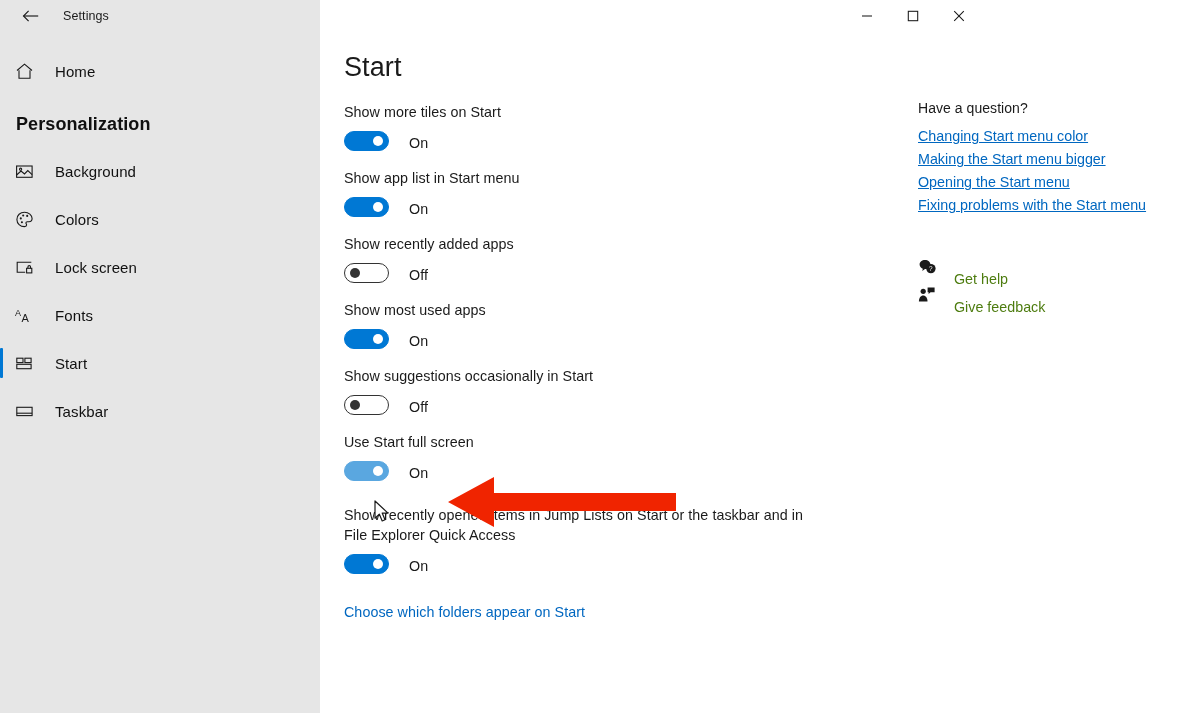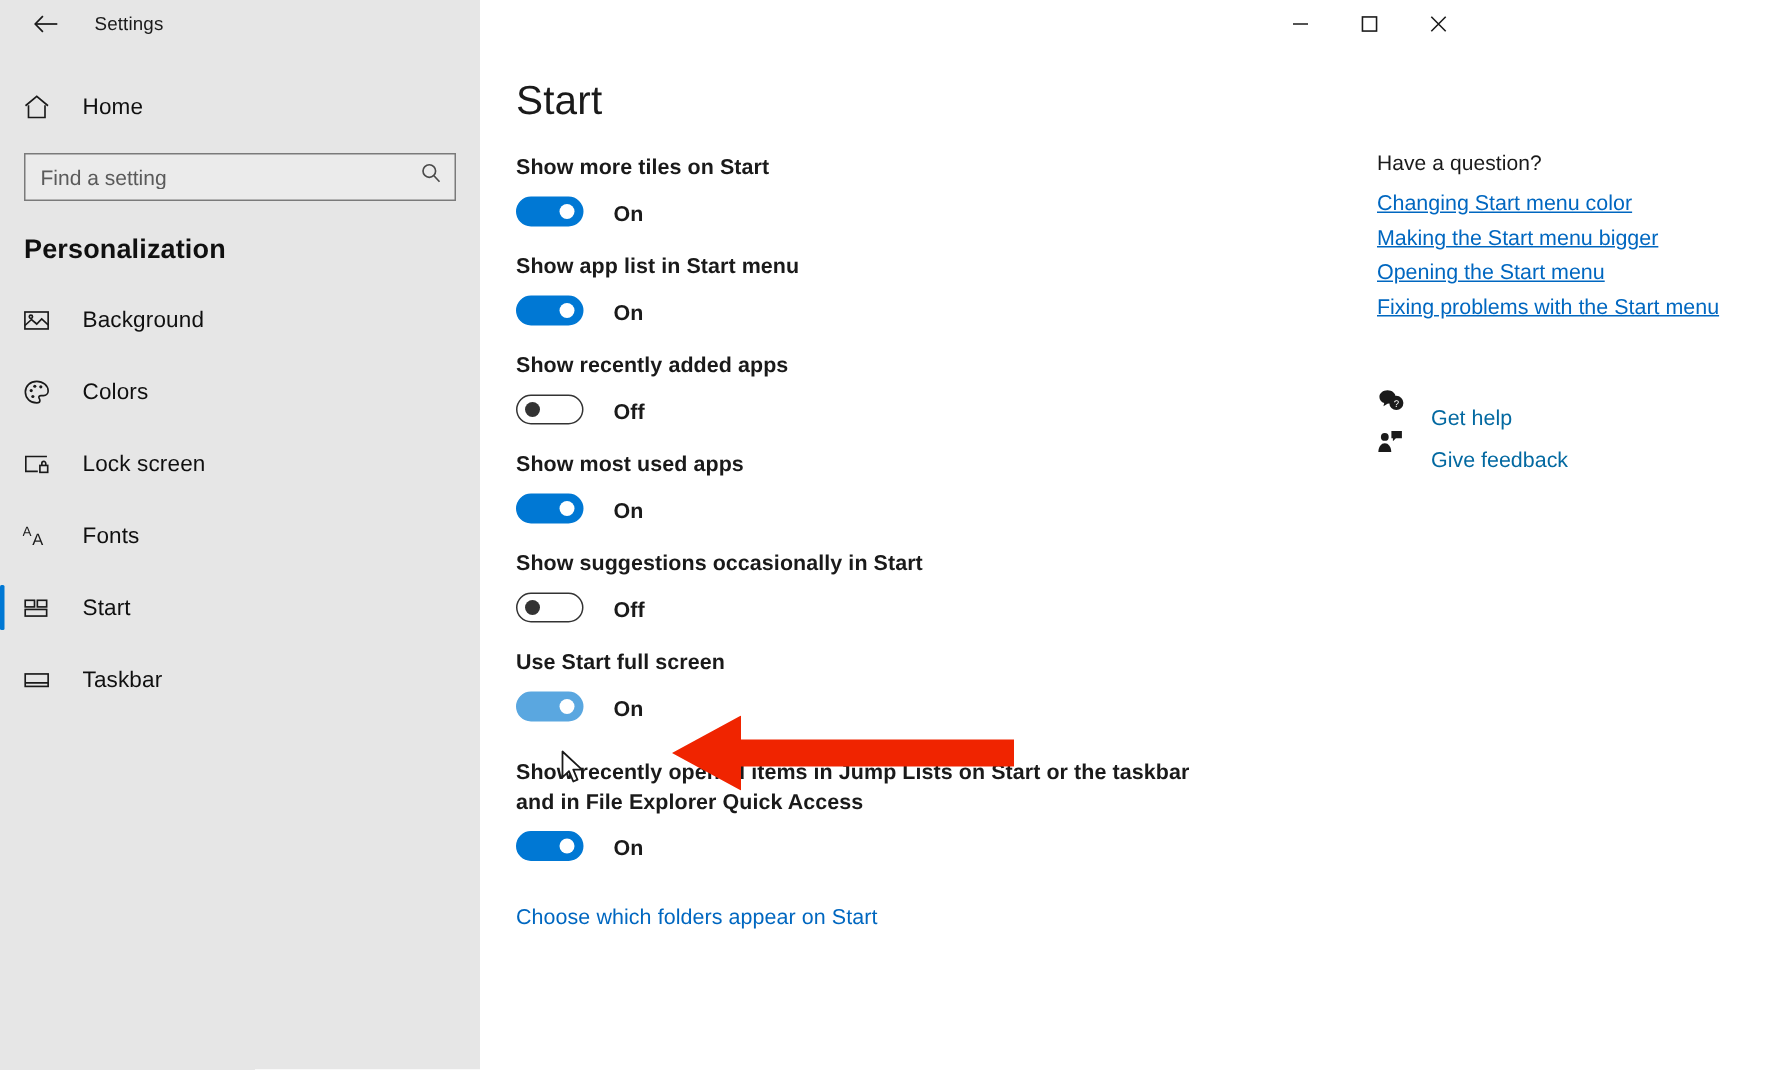--- a/index.html
+++ b/index.html
@@ -78,21 +78,21 @@
     flex: 1; height: 713px; background: #ffffff; position: relative;
     padding-top: 32px; overflow: hidden;
   }
   #page-title {
     position: absolute; left: 24px; top: 52px;
     font-size: 27px; font-weight: normal; color: #1a1a1a; letter-spacing: .1px;
   }
   #settings-col {
     position: absolute; left: 24px; top: 102px; width: 470px;
   }
-  .setting { margin-bottom: 17px; font-weight: bold; }
+  .setting { margin-bottom: 17px; }
   .set-label {
     font-size: 14.3px; color: #1a1a1a; line-height: 20px;
     margin-bottom: 7px; letter-spacing: .05px;
   }
   .toggle-row { display: flex; align-items: flex-end; height: 22px; }
   .toggle {
     width: 45px; height: 20px; border-radius: 10px; position: relative;
     cursor: default; flex: 0 0 45px;
   }
   .toggle.on { background: #0078d4; border: 1px solid #0078d4; }
@@ -117,21 +117,21 @@
   }
   .help-link { display: block; font-size: 14.3px; color: #0067c0; margin-bottom: 7px; }
   #help-actions { margin-top: 40px; }
   .action-row {
     display: flex; align-items: center; height: 28px; cursor: default;
   }
   .action-ico {
     width: 26px; min-width: 26px; display: flex;
     align-items: center; justify-content: flex-start; color: #1a1a1a;
   }
-  .action-label { font-size: 14.3px; color: #0369a1; margin-left: 10px; margin-top: 24px; }
+  .action-label { font-size: 14.3px; color: #4d7c0f; margin-left: 10px; margin-top: 24px; }
 
   
   #arrow-annot {
     position: absolute; left: 448px; top: 477px; pointer-events: none; z-index: 30;
   }
   #mouse-cursor {
     position: absolute; left: 374px; top: 500px; pointer-events: none; z-index: 31;
   }
 </style>
 </head>
@@ -144,29 +144,20 @@
     <div class="nav-row" id="home-row">
       <span class="nav-ico">
         <svg width="19" height="19" viewBox="0 0 19 19" fill="none" stroke="#1a1a1a" stroke-width="1.1">
           <path d="M2 8.5 L9.5 2.2 L17 8.5"></path>
           <path d="M4 8.2 V16.3 H15 V8.2"></path>
         </svg>
       </span>
       <span class="nav-label">Home</span>
     </div>
 
-    <div id="searchbox">
-      <input id="search-input" type="text" placeholder="Find a setting" style="">
-      <span>
-        <svg width="15" height="15" viewBox="0 0 15 15" fill="none" stroke="#4a4a4a" stroke-width="1.1">
-          <circle cx="6.2" cy="6" r="4.2"></circle>
-          <path d="M9.3 9.2 L13 13.2"></path>
-        </svg>
-      </span>
-    </div>
 
     <div id="cat-title">Personalization</div>
 
     <div id="navlist">
 
       <div class="nav-row">
         <span class="nav-ico">
           <svg width="19" height="19" viewBox="0 0 19 19" fill="none" stroke="#1a1a1a" stroke-width="1.1">
             <rect x="1.6" y="4" width="15.5" height="11.3"></rect>
             <path d="M1.6 13 L6 9 L9.5 12 L12.8 8.6 L17.1 12.6"></path>

